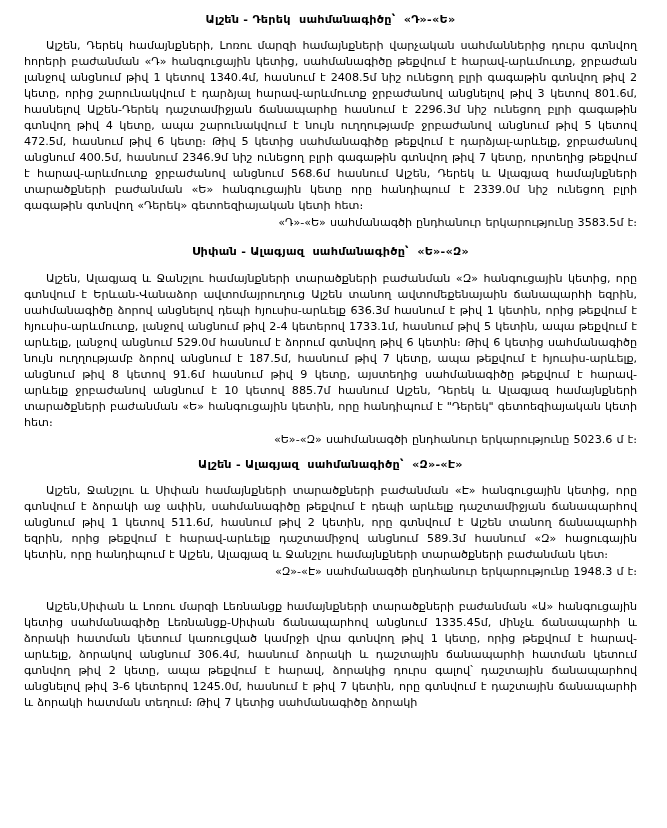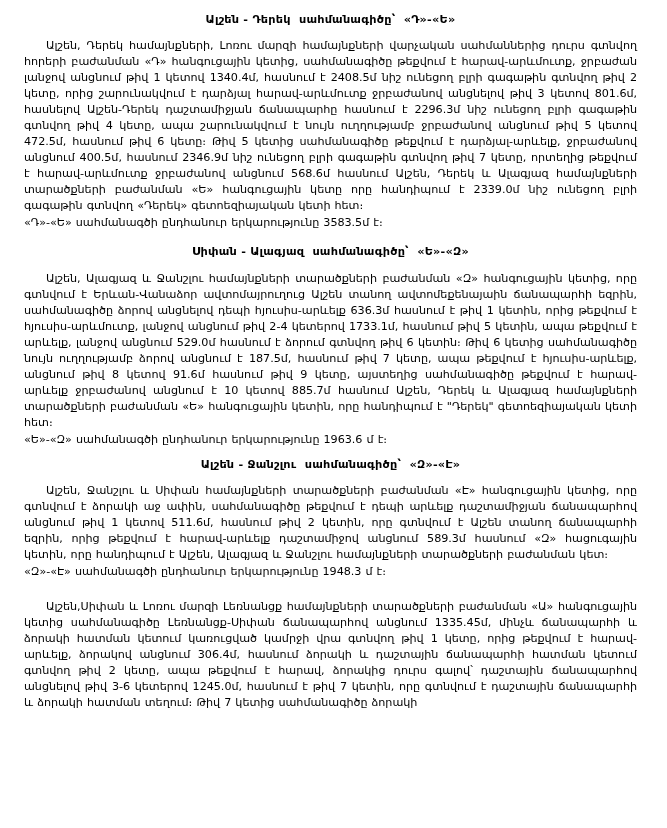--- a/index.html
+++ b/index.html
@@ -46,21 +46,21 @@
     margin: 0;
     padding: 0;
     text-indent: 22px;
     letter-spacing: -0.05px;
     word-spacing: 0.6px;
   }
 
   p.total {
     font-size: 11.2px;
     line-height: 17.4px;
-    text-align: left;
+    text-align: right;
     margin: 0;
     padding: 0;
     letter-spacing: -0.05px;
     word-spacing: 0.6px;
   }
 
   .spacer-sm { height: 8px; }
   .spacer-md { height: 13px; }
 
   
@@ -79,27 +79,27 @@
     <p class="para">Ալշեն, Դերեկ  համայնքների, Լոռու մարզի համայնքների վարչական սահմաններից դուրս գտնվող հորերի բաժանման «Դ» հանգուցային կետից, սահմանագիծը թեքվում է հարավ-արևմուտք, ջրբաժան լանջով անցնում թիվ 1 կետով 1340.4մ, հասնում է 2408.5մ նիշ ունեցող բլրի գագաթին գտնվող թիվ 2 կետը, որից շարունակվում է դարձյալ հարավ-արևմուտք  ջրբաժանով անցնելով թիվ 3 կետով 801.6մ, հասնելով Ալշեն-Դերեկ դաշտամիջյան ճանապարհը հասնում է 2296.3մ նիշ ունեցող բլրի գագաթին գտնվող  թիվ 4 կետը, ապա շարունակվում է նույն ուղղությամբ ջրբաժանով անցնում թիվ 5 կետով 472.5մ,  հասնում թիվ 6 կետը։ Թիվ 5 կետից սահմանագիծը թեքվում է դարձյալ-արևելք,  ջրբաժանով անցնում 400.5մ,  հասնում 2346.9մ նիշ ունեցող բլրի գագաթին գտնվող թիվ 7 կետը, որտեղից թեքվում է հարավ-արևմուտք  ջրբաժանով անցնում 568.6մ  հասնում   Ալշեն, Դերեկ և Ալագյազ համայնքների տարածքների բաժանման «Ե» հանգուցային կետը  որը հանդիպում է 2339.0մ նիշ ունեցող բլրի գագաթին գտնվող «Դերեկ» գետոեզիայական կետի հետ։</p>
     <p class="total">«Դ»-«Ե»  սահմանագծի ընդհանուր  երկարությունը 3583.5մ է։</p>
   </div>
 
   <div class="spacer-md"></div>
 
   <div class="section">
     <h2 class="section-title">Սիփան - Ալագյազ  սահմանագիծը՝  «Ե»-«Զ»</h2>
     <div class="title-gap-2"></div>
     <p class="para">Ալշեն, Ալագյազ և Ջանշլու համայնքների տարածքների բաժանման «Զ» հանգուցային կետից, որը գտնվում է Երևան-Վանաձոր ավտոմայրուղուց Ալշեն տանող ավտոմեքենայաին ճանապարհի եզրին, սահմանագիծը ձորով անցնելով դեպի հյուսիս-արևելք 636.3մ հասնում է թիվ 1 կետին, որից թեքվում է հյուսիս-արևմուտք, լանջով անցնում թիվ 2-4 կետերով  1733.1մ, հասնում թիվ 5 կետին, ապա թեքվում է արևելք, լանջով անցնում 529.0մ հասնում է ձորում գտնվող թիվ 6 կետին։ Թիվ 6 կետից  սահմանագիծը նույն ուղղությամբ ձորով անցնում է 187.5մ, հասնում թիվ 7 կետը, ապա թեքվում է հյուսիս-արևելք,  անցնում թիվ 8 կետով 91.6մ հասնում թիվ 9 կետը, այստեղից սահմանագիծը թեքվում է հարավ-արևելք ջրբաժանով անցնում է 10 կետով 885.7մ հասնում Ալշեն, Դերեկ և Ալագյազ համայնքների տարածքների բաժանման «Ե» հանգուցային կետին, որը հանդիպում է "Դերեկ" գետոեզիայական կետի հետ։</p>
-    <p class="total">«Ե»-«Զ»  սահմանագծի ընդհանուր  երկարությունը 1963.6 մ է։</p>
+    <p class="total">«Ե»-«Զ»  սահմանագծի ընդհանուր  երկարությունը 5023.6 մ է։</p>
   </div>
 
   <div class="spacer-sm"></div>
 
   <div class="section">
-    <h2 class="section-title">Ալշեն - Ջանշլու  սահմանագիծը՝  «Զ»-«Է»</h2>
+    <h2 class="section-title">Ալշեն - Ալագյազ  սահմանագիծը՝  «Զ»-«Է»</h2>
     <div class="title-gap-1"></div>
     <p class="para">Ալշեն, Ջանշլու և Սիփան համայնքների տարածքների բաժանման «Է» հանգուցային կետից, որը գտնվում է ձորակի աջ ափին, սահմանագիծը թեքվում է դեպի արևելք դաշտամիջյան ճանապարհով անցնում թիվ 1 կետով  511.6մ,  հասնում թիվ 2 կետին, որը գտնվում է Ալշեն տանող  ճանապարհի եզրին, որից թեքվում է հարավ-արևելք դաշտամիջով անցնում 589.3մ հասնում  «Զ» հացուգային կետին, որը հանդիպում է Ալշեն, Ալագյազ և Ջանշլու համայնքների տարածքների բաժանման կետ։</p>
     <p class="total">«Զ»-«Է»  սահմանագծի ընդհանուր  երկարությունը 1948.3 մ է։</p>
   </div>
 
   <div class="spacer-sm"></div>
 
   <div class="section clip-bottom">
     <div class="title-gap-2"></div>
     <p class="para">Ալշեն,Սիփան և Լոռու մարզի Լեռնանցք համայնքների տարածքների բաժանման «Ա» հանգուցային կետից սահմանագիծը Լեռնանցք-Սիփան ճանապարհով անցնում 1335.45մ,  մինչև ճանապարհի և ձորակի հատման կետում կառուցված կամրջի վրա գտնվող թիվ 1 կետը, որից թեքվում է հարավ-արևելք,  ձորակով անցնում 306.4մ, հասնում  ձորակի և դաշտային ճանապարհի հատման կետում գտնվող թիվ 2 կետը, ապա թեքվում է հարավ, ձորակից դուրս գալով՝ դաշտային ճանապարհով անցնելով թիվ 3-6 կետերով    1245.0մ,  հասնում է թիվ 7 կետին, որը գտնվում է դաշտային ճանապարհի և ձորակի հատման տեղում։ Թիվ 7 կետից   սահմանագիծը ձորակի</p>

